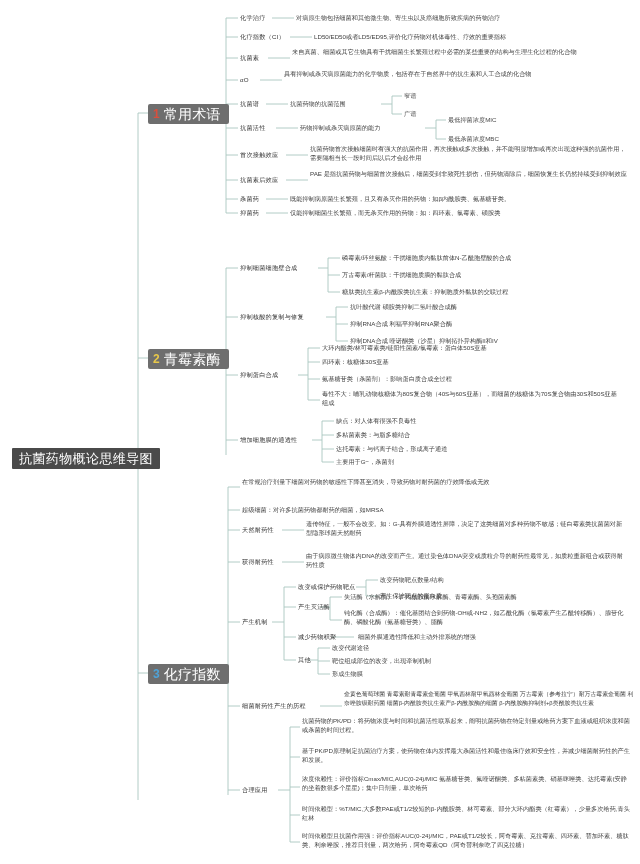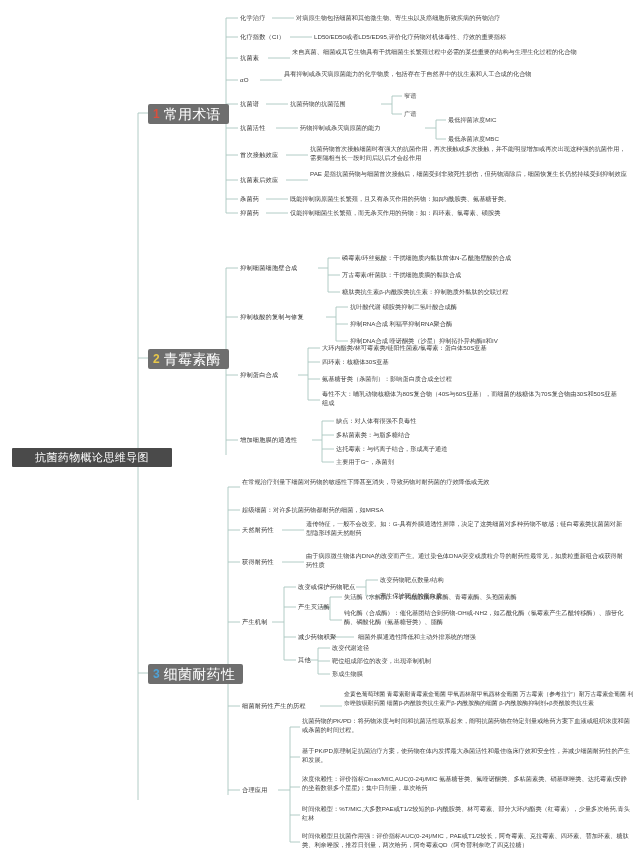--- a/index.html
+++ b/index.html
@@ -32,23 +32,23 @@
 
   .node {
     position: absolute;
     box-sizing: border-box;
   }
 
   
   .root-node {
     background: #4a4a4a;
     color: #ffffff;
-    font-size: 11px;
+    font-size: 13px;
     letter-spacing: .4px;
-    padding: 4px 23px;
+    padding: 4px 7px;
     border-radius: 1px;
     white-space: nowrap;
     line-height: 1;
   }
 
   
   .sec-node {
     background: #6e6e6e;
     color: #ffffff;
     border-radius: 2px;
@@ -232,21 +232,21 @@
     <span class="sec-label">常用术语</span>
   </div>
 
   <div class="node sec-node" style="left:148px; top:349px;">
     <span class="sec-num" style="color:#e8c84a">2</span>
     <span class="sec-label">青霉素酶</span>
   </div>
 
   <div class="node sec-node" style="left:148px; top:664px;">
     <span class="sec-num" style="color:#4ea3d8">3</span>
-    <span class="sec-label">细菌耐药性</span>
+    <span class="sec-label">化疗指数</span>
   </div>
 
   <div class="t key" style="left:240px; top:14px;">化学治疗</div>
   <div class="t wrap" style="left:296px; top:14px; width:336px;">对病原生物包括细菌和其他微生物、寄生虫以及癌细胞所致疾病的药物治疗</div>
 
   <div class="t key" style="left:240px; top:33px;">化疗指数（CI）</div>
   <div class="t wrap" style="left:314px; top:33px; width:320px;">LD50/ED50或者LD5/ED95,评价化疗药物对机体毒性、疗效的重要指标</div>
 
   <div class="t key" style="left:240px; top:54px;">抗菌素</div>
   <div class="t wrap" style="left:292px; top:48px; width:330px;">来自真菌、细菌或其它生物具有干扰细菌生长繁殖过程中必需的某些重要的结构与生理生化过程的化合物</div>

